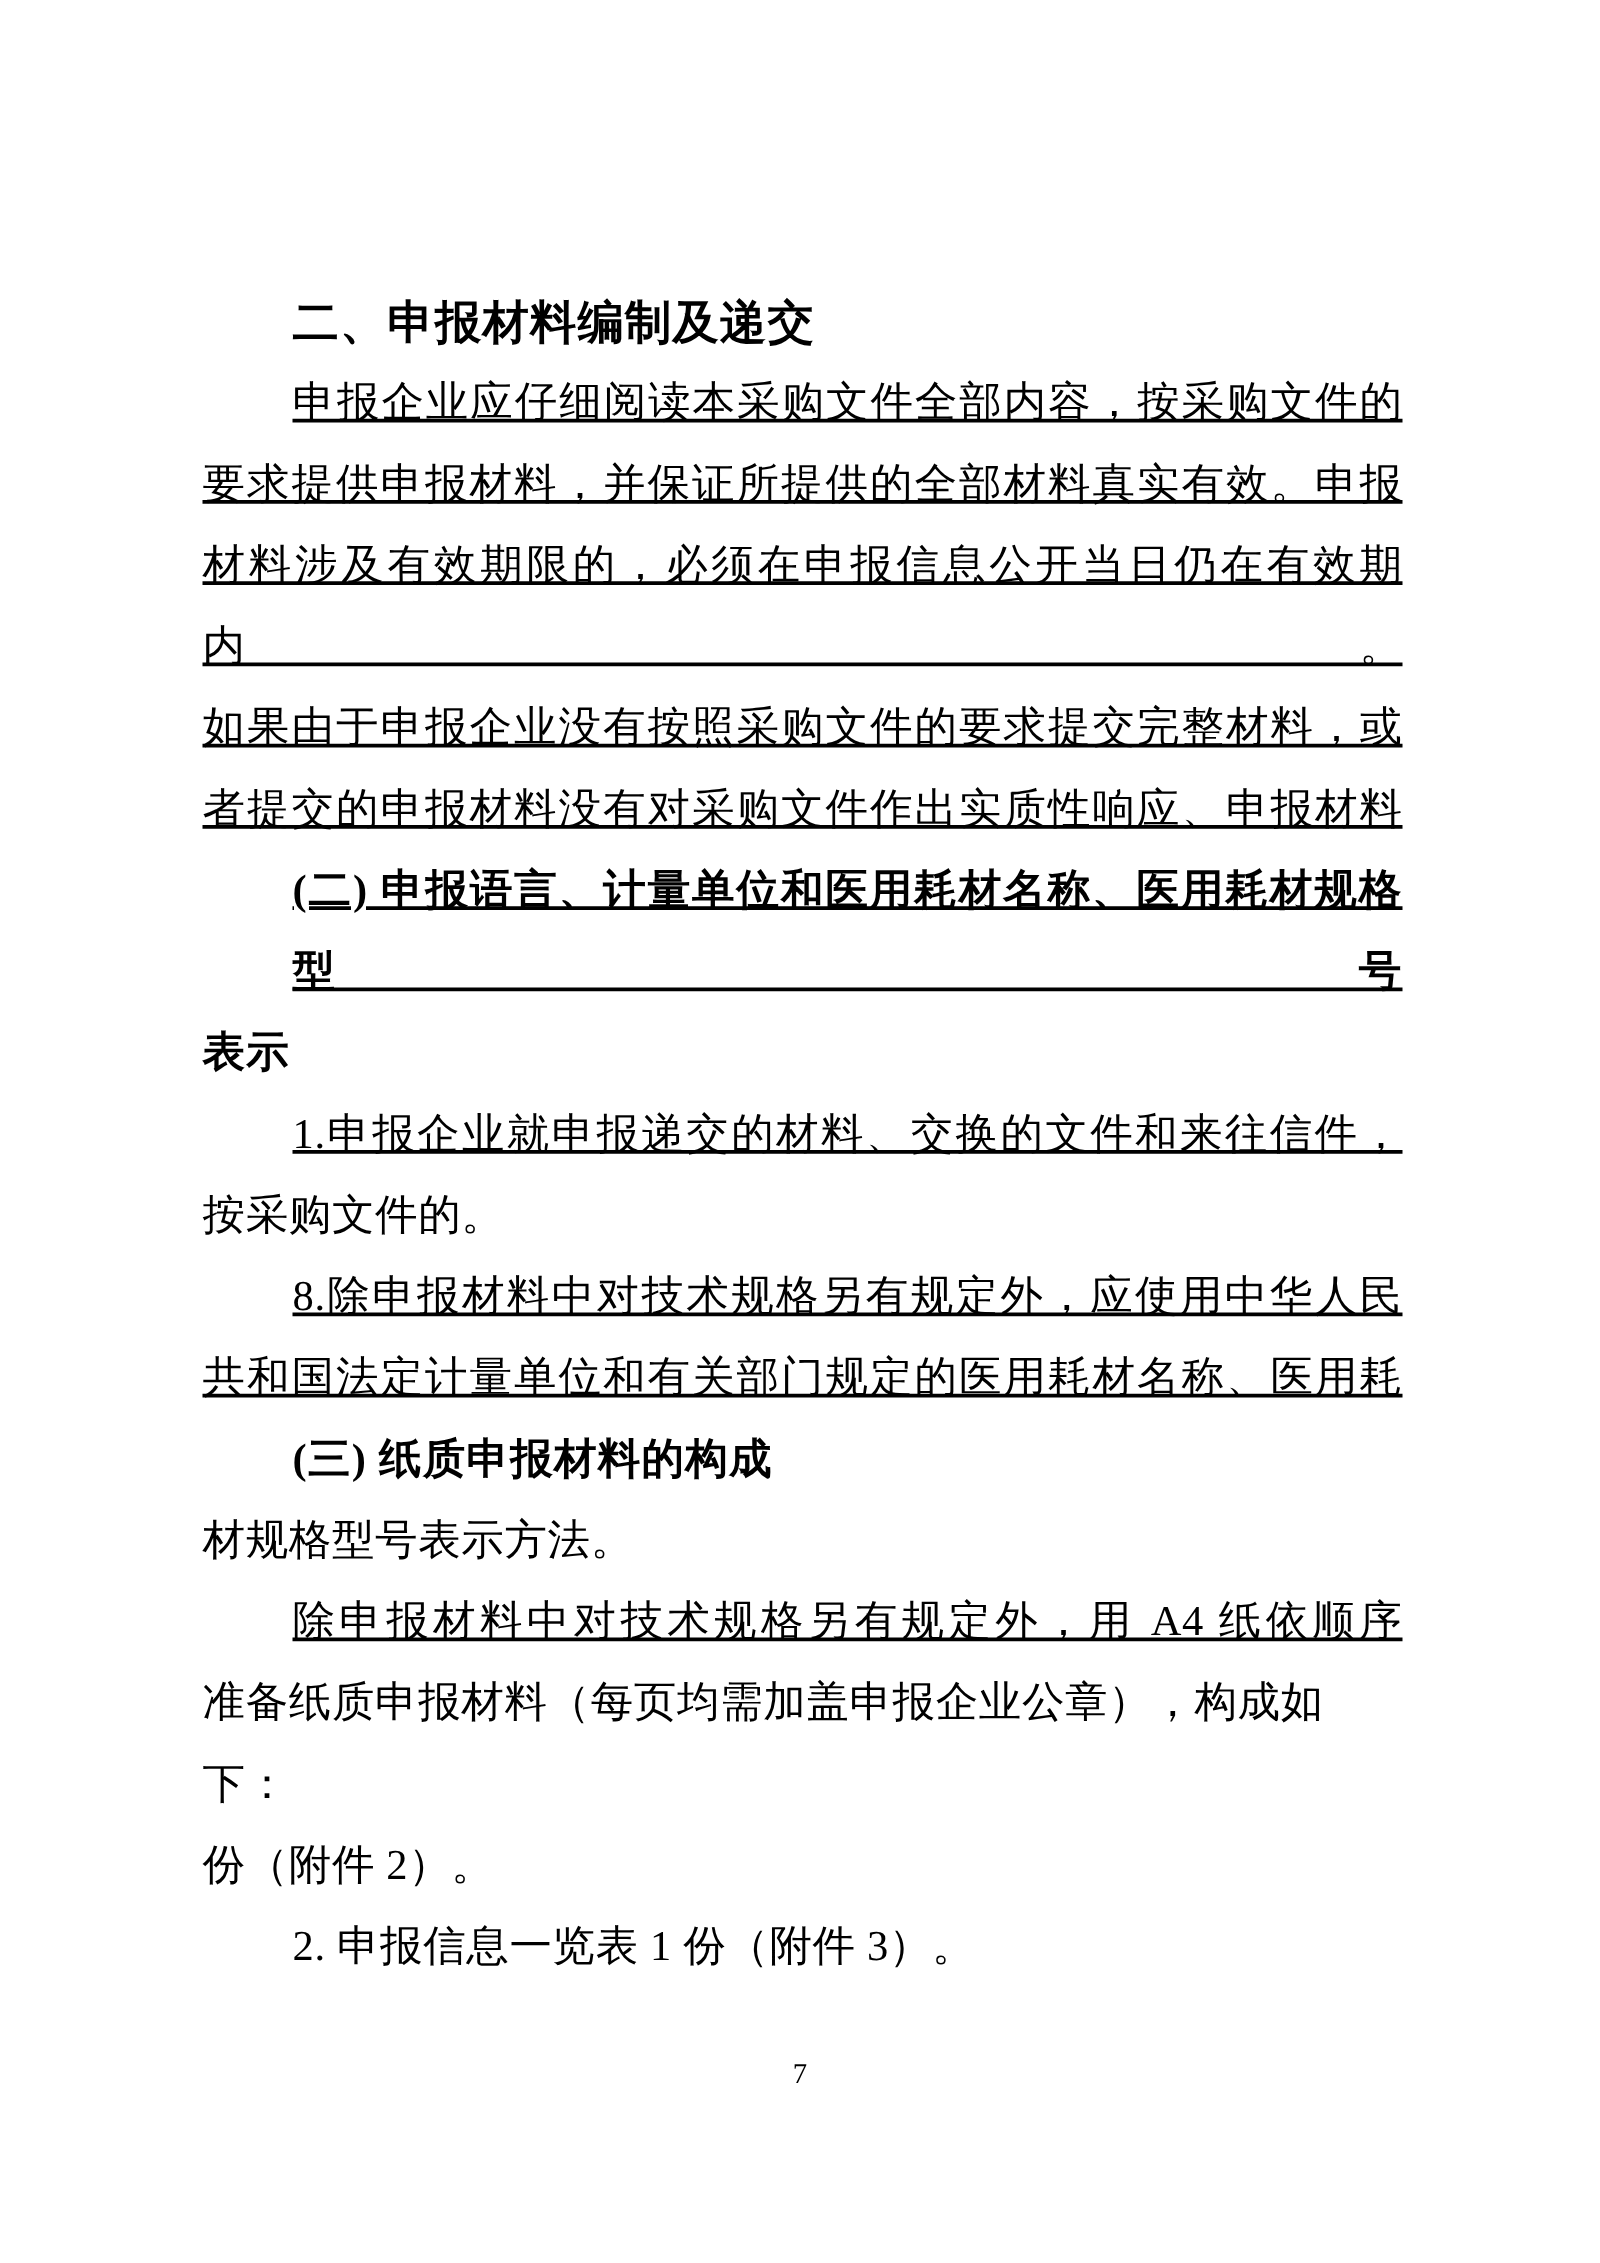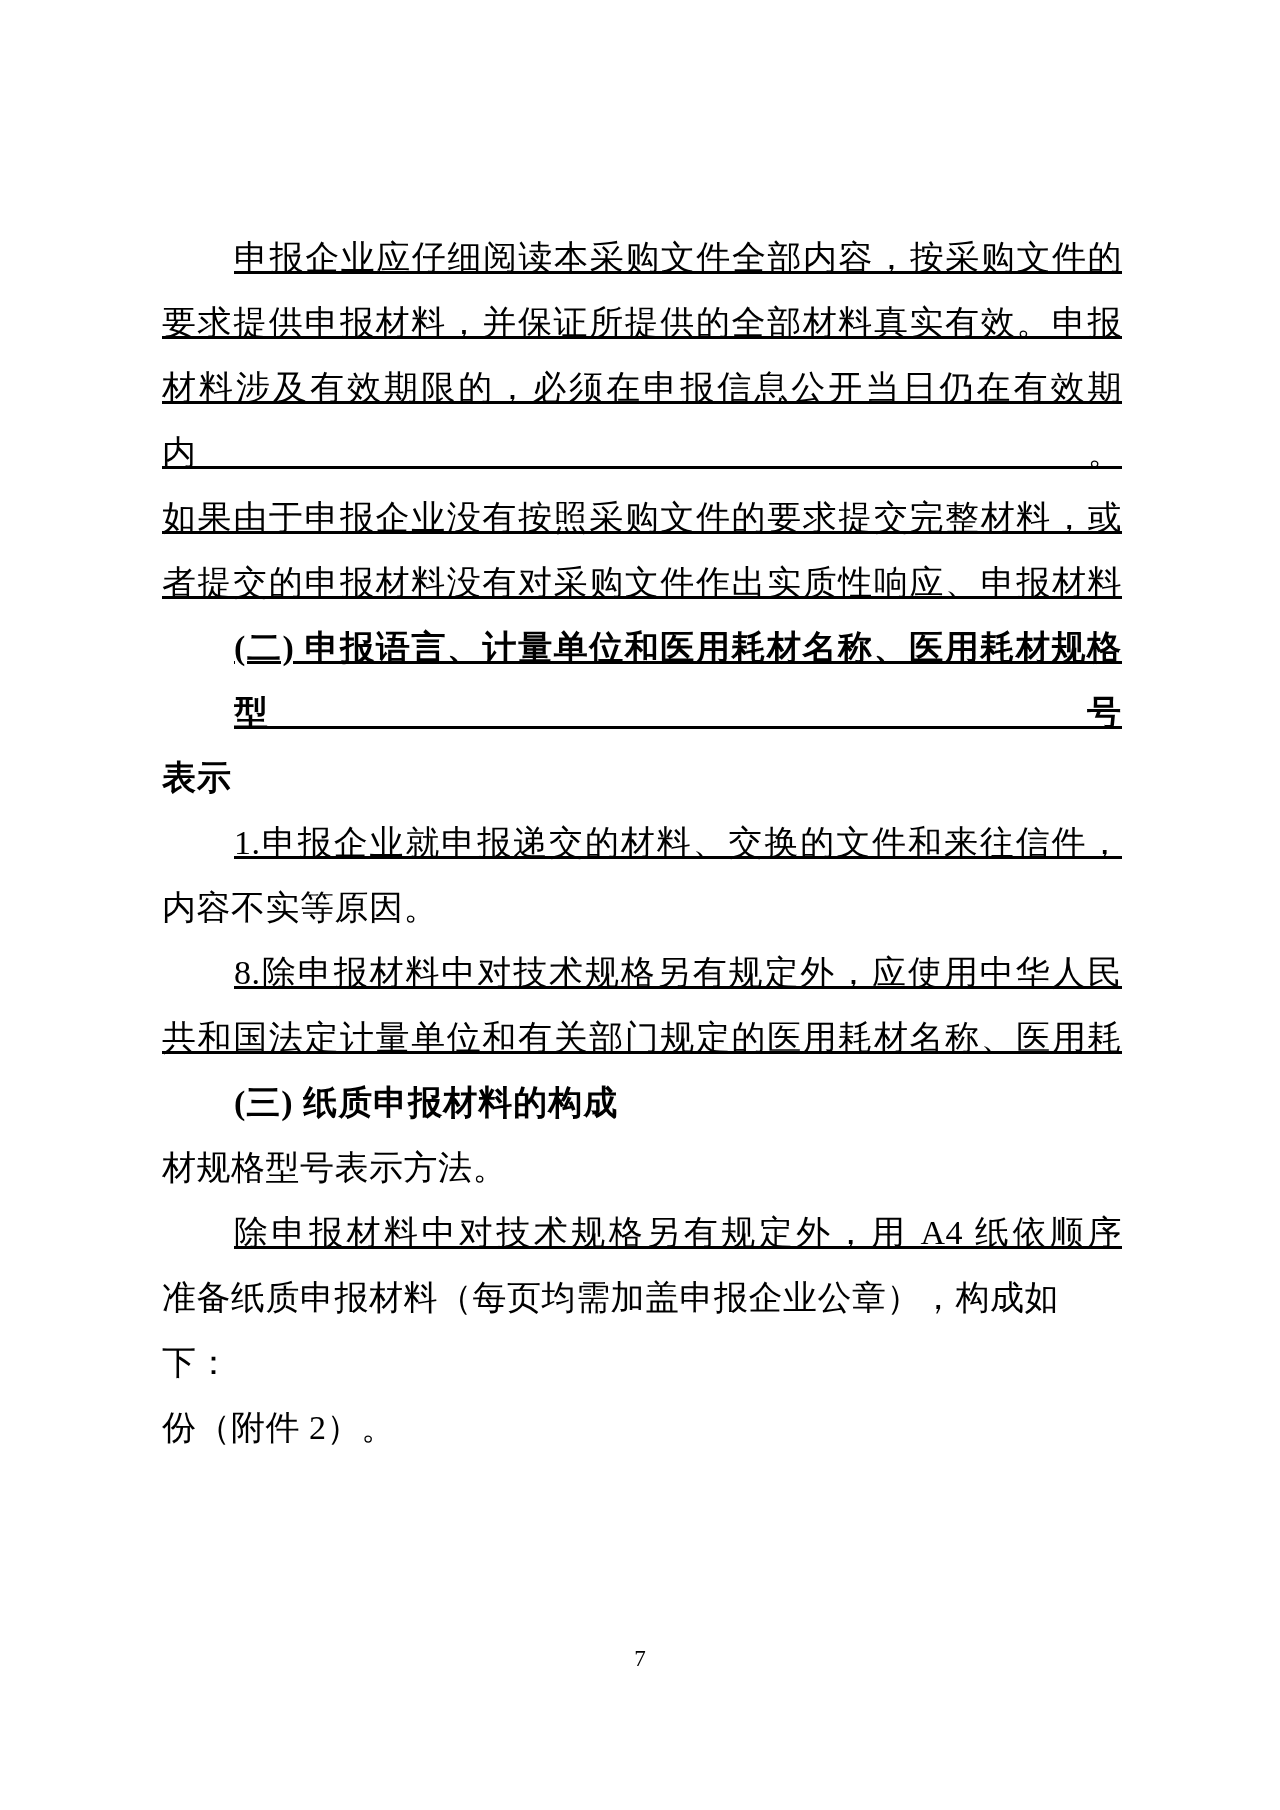--- a/index.html
+++ b/index.html
@@ -55,41 +55,43 @@
     font-size: 23px;
     line-height: 34px;
     font-family: "Liberation Serif", "DejaVu Serif", serif;
   }
 </style>
 </head>
 <body>
 
 <div class="doc">
 
+  <div class="line title ind">二、申报材料编制及递交</div>
 
 
   <div class="line ind just">申报企业应仔细阅读本采购文件全部内容，按采购文件的</div>
   <div class="line just">要求提供申报材料，并保证所提供的全部材料真实有效。申报</div>
   <div class="line just">材料涉及有效期限的，必须在申报信息公开当日仍在有效期内。</div>
   <div class="line just">如果由于申报企业没有按照采购文件的要求提交完整材料，或</div>
   <div class="line just">者提交的申报材料没有对采购文件作出实质性响应、申报材料</div>
 
   <div class="line h ind just">(二) 申报语言、计量单位和医用耗材名称、医用耗材规格型号</div>
   <div class="line h">表示</div>
 
   <div class="line ind just">1.申报企业就申报递交的材料、交换的文件和来往信件，</div>
-  <div class="line">内容不实等原因。</div>
+  <div class="line">按采购文件的。</div>
 
   <div class="line ind just">8.除申报材料中对技术规格另有规定外，应使用中华人民</div>
   <div class="line just">共和国法定计量单位和有关部门规定的医用耗材名称、医用耗</div>
   <div class="line h ind">(三) 纸质申报材料的构成</div>
 
   <div class="line">材规格型号表示方法。</div>
 
   <div class="line ind just">除申报材料中对技术规格另有规定外，用 A4 纸依顺序</div>
   <div class="line">准备纸质申报材料（每页均需加盖申报企业公章），构成如下：</div>
 
   <div class="line">份（附件 2）。</div>
 
+  <div class="line ind">2. 申报信息一览表 1 份（附件 3）。</div>
 
 </div>
 
 <div class="pagenum">7</div>
 
 </body></html>

